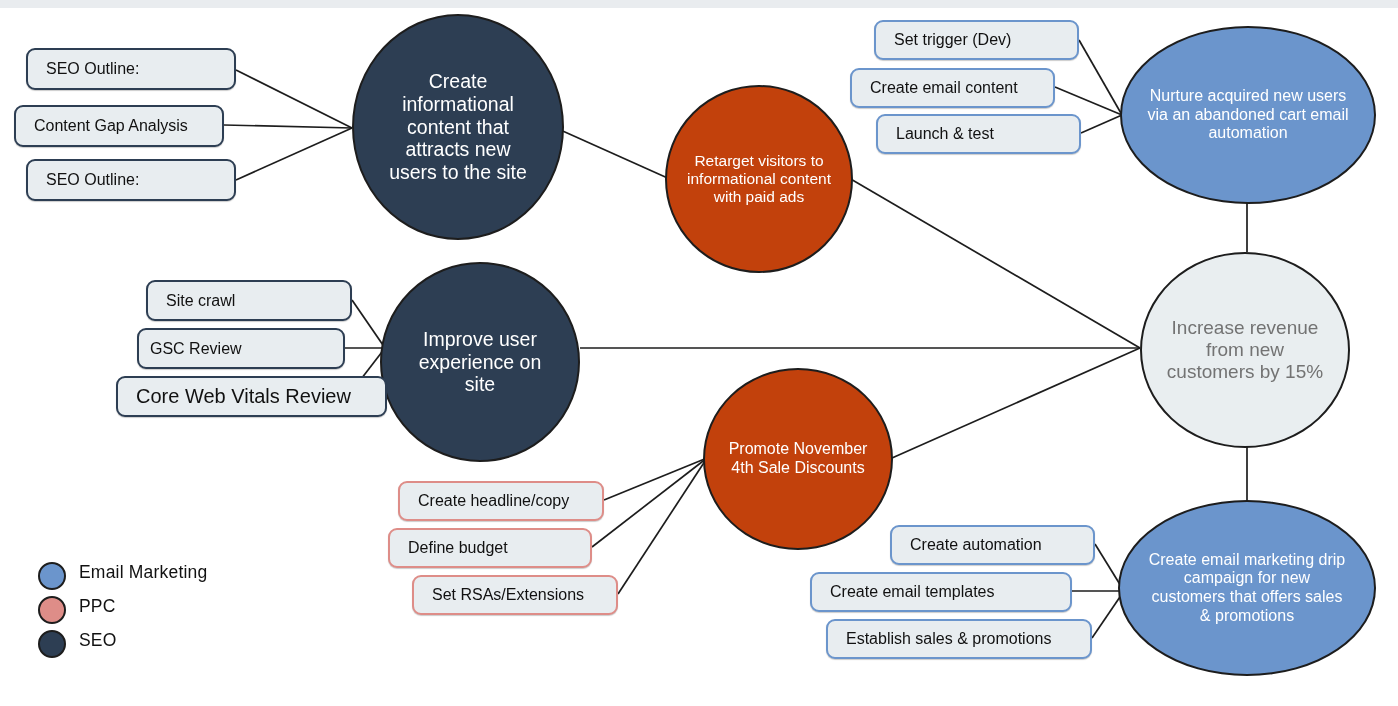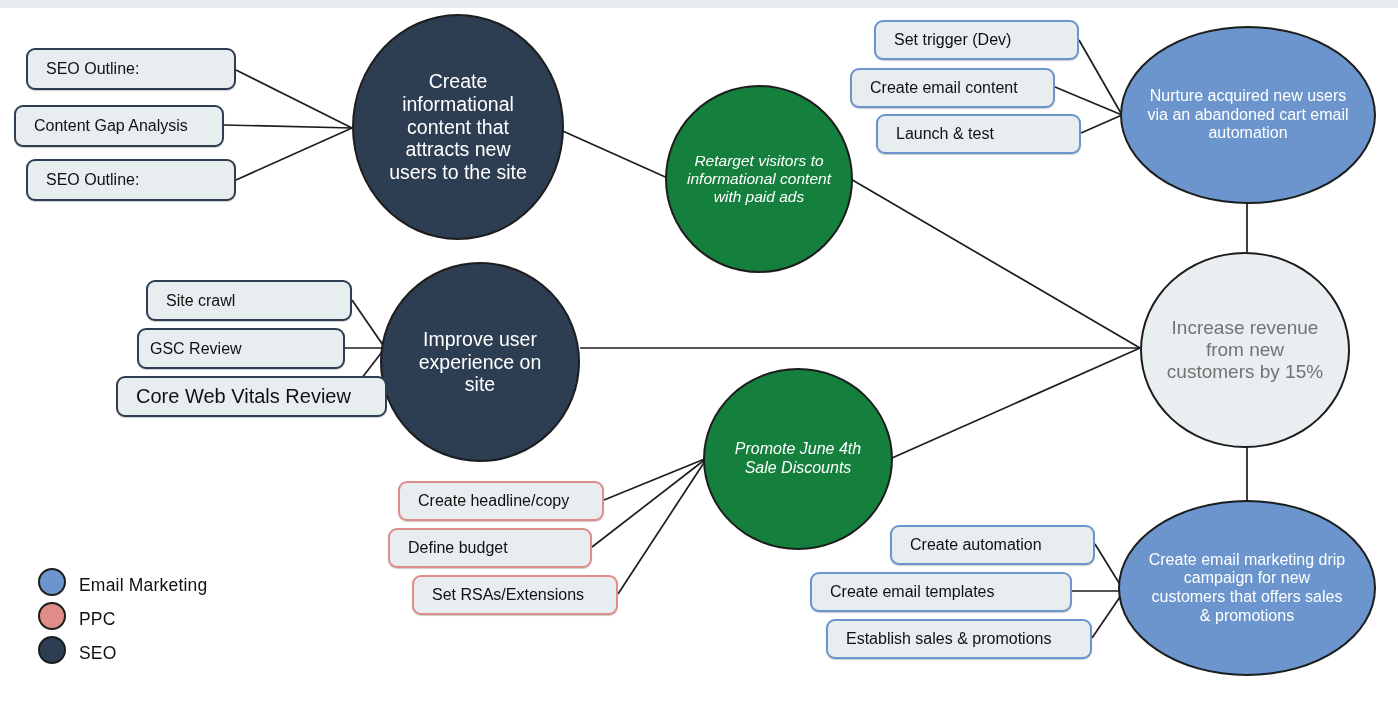--- a/index.html
+++ b/index.html
@@ -39,21 +39,21 @@
     align-items: center;
     justify-content: center;
     text-align: center;
     box-sizing: border-box;
     border: 2px solid #1d1d1d;
     color: #ffffff;
     line-height: 1.16;
     white-space: pre-line;
   }
   .node.seo   { background: #2d3e53; }
-  .node.ppc   { background: #15803d; font-style: italic; }
+  .node.ppc   { background: #c2410c; }
   .node.email { background: #6b95cc; }
   .node.goal  { background: #e9eef0; color: #737373; }
 
   .task {
     position: absolute;
     box-sizing: border-box;
     background: #e8edf0;
     border-radius: 9px;
     display: flex;
     align-items: center;
@@ -65,21 +65,21 @@
   .task.ppc   { border: 2.5px solid #de8d88; }
   .task.email { border: 2.5px solid #6b95cc; }
 
   #legend {
     position: absolute;
     left: 38px;
     top: 562px;
   }
   .legend-row {
     display: flex;
-    align-items: flex-end;
+    align-items: flex-start;
     height: 34px;
   }
   .legend-dot {
     width: 28px;
     height: 28px;
     border-radius: 50%;
     border: 2px solid #1d1d1d;
     box-sizing: border-box;
     flex: none;
   }
@@ -148,21 +148,21 @@
 
   <div class="node email" style="left:1120px; top:26px; width:256px; height:178px; border-radius:50%; font-size:16px; padding:0 24px;">
     <span>Nurture acquired new users via an abandoned cart email automation</span>
   </div>
 
   <div class="node goal" style="left:1140px; top:252px; width:210px; height:196px; border-radius:50%; font-size:19px; padding:0 22px;">
     <span>Increase revenue from new customers by 15%</span>
   </div>
 
   <div class="node ppc" style="left:703px; top:368px; width:190px; height:182px; border-radius:50%; font-size:16px; padding:0 22px;">
-    <span>Promote June 4th Sale Discounts</span>
+    <span>Promote November 4th Sale Discounts</span>
   </div>
 
   <div class="node email" style="left:1118px; top:500px; width:258px; height:176px; border-radius:50%; font-size:16px; padding:0 28px;">
     <span>Create email marketing drip campaign for new customers that offers sales &amp; promotions</span>
   </div>
 
   <div class="task seo" style="left:26px; top:48px; width:210px; height:42px; padding-left:18px; font-size:16px;">
     <span>SEO Outline:</span>
   </div>
   <div class="task seo" style="left:14px; top:105px; width:210px; height:42px; padding-left:18px; font-size:16px;">

